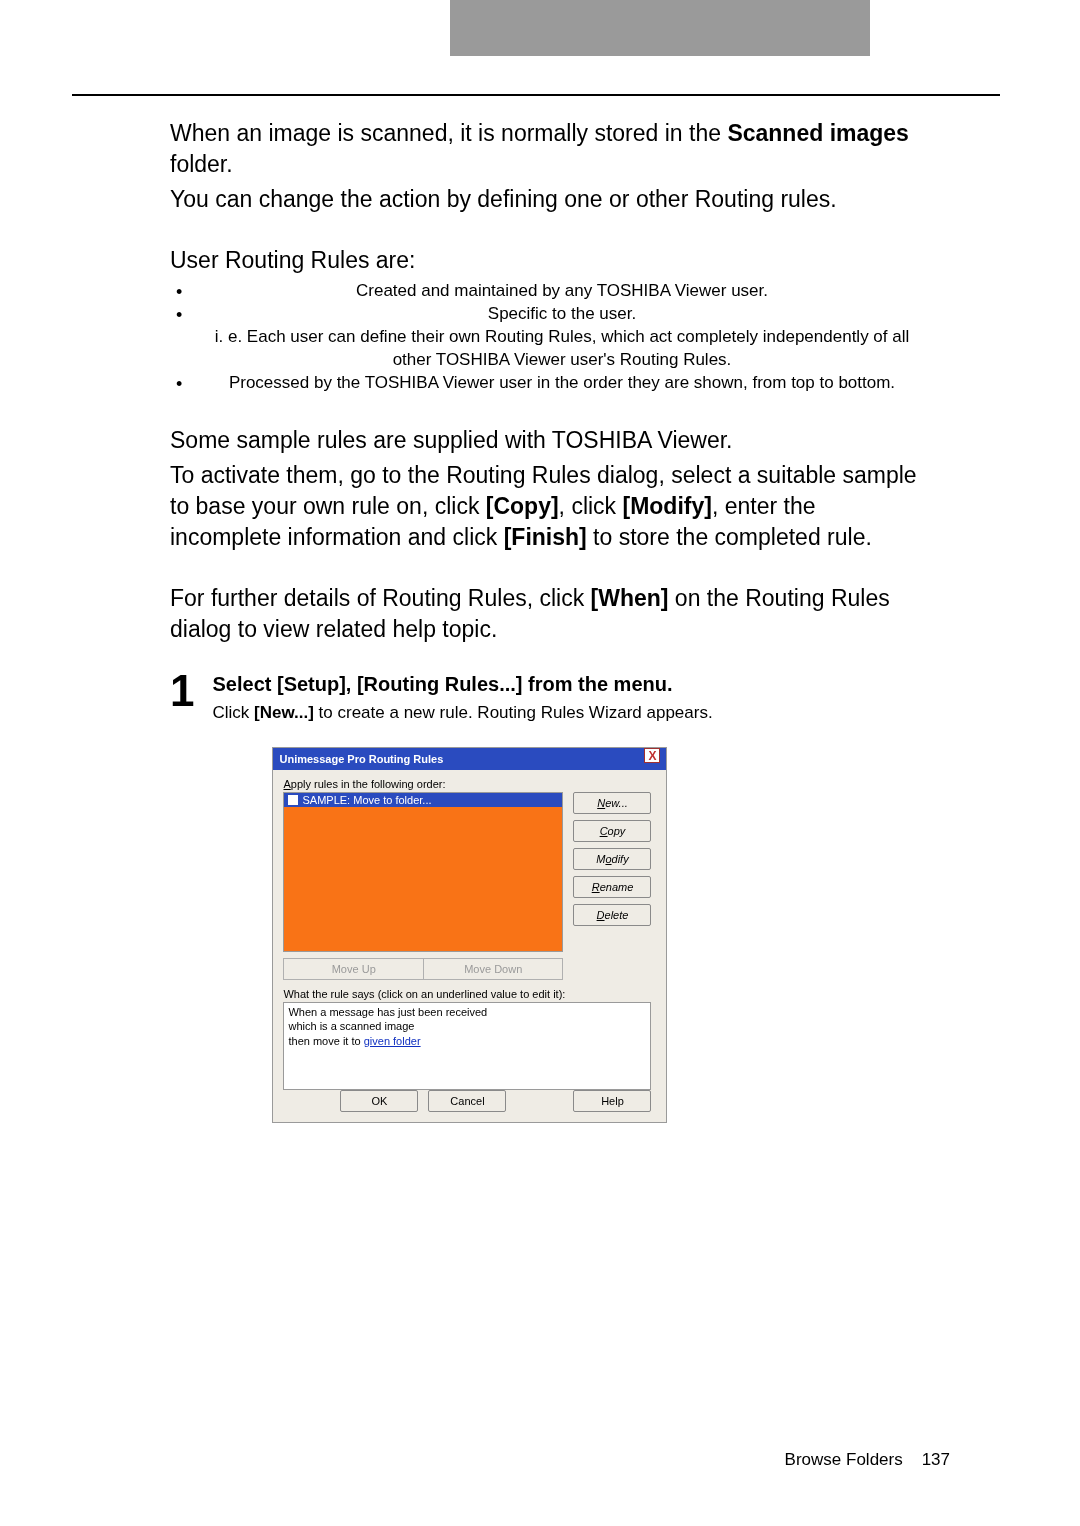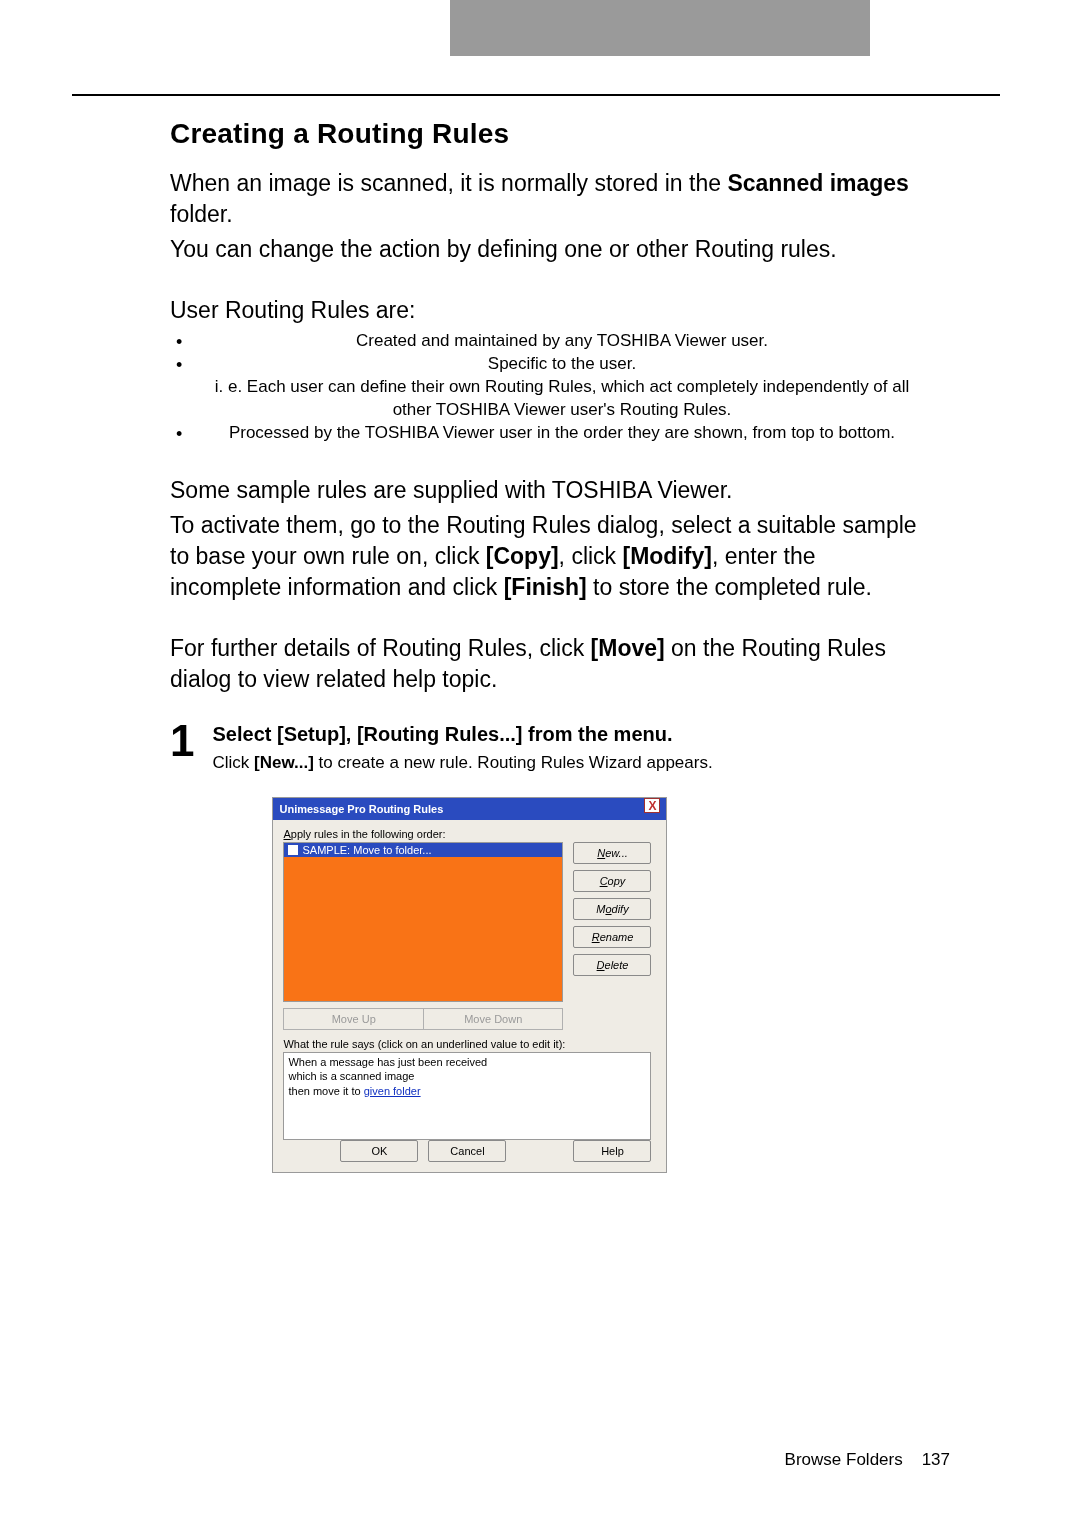--- a/index.html
+++ b/index.html
@@ -51,21 +51,20 @@
   .pg-footer { position: absolute; bottom: 56px; right: 130px; font-size: 17px; }
 </style>
 </head>
 <body>
 
 <div class="page">
   <div class="gray-tab"></div>
   <div class="hr-top"></div>
 
   <div class="content">
-    <h1>Creating a Routing Rules</h1>
 
     <p class="intro">
       <span>When an image is scanned, it is normally stored in the </span><span class="bold">Scanned images</span><span> folder.</span>
     </p>
     <p class="intro">You can change the action by defining one or other Routing rules.</p>
 
     <div class="spacer-md"></div>
 
     <p class="intro">User Routing Rules are:</p>
     <ul class="bullets">
@@ -80,21 +79,21 @@
     <div class="spacer-md"></div>
 
     <p class="intro">Some sample rules are supplied with TOSHIBA Viewer.</p>
     <p class="intro">
       <span>To activate them, go to the Routing Rules dialog, select a suitable sample to base your own rule on, click </span><span class="bold">[Copy]</span><span>, click </span><span class="bold">[Modify]</span><span>, enter the incomplete information and click </span><span class="bold">[Finish]</span><span> to store the completed rule.</span>
     </p>
 
     <div class="spacer-md"></div>
 
     <p class="intro">
-      <span>For further details of Routing Rules, click </span><span class="bold">[Move]</span><span> on the Routing Rules dialog to view related help topic.</span>
+      <span>For further details of Routing Rules, click </span><span class="bold">[When]</span><span> on the Routing Rules dialog to view related help topic.</span>
     </p>
 
     <div class="step">
       <div class="step-num">1</div>
       <div class="step-body">
         <h2>Select [Setup], [Routing Rules...] from the menu.</h2>
         <p>
           <span>Click </span><span class="bold">[New...]</span><span> to create a new rule. Routing Rules Wizard appears.</span>
         </p>
 

